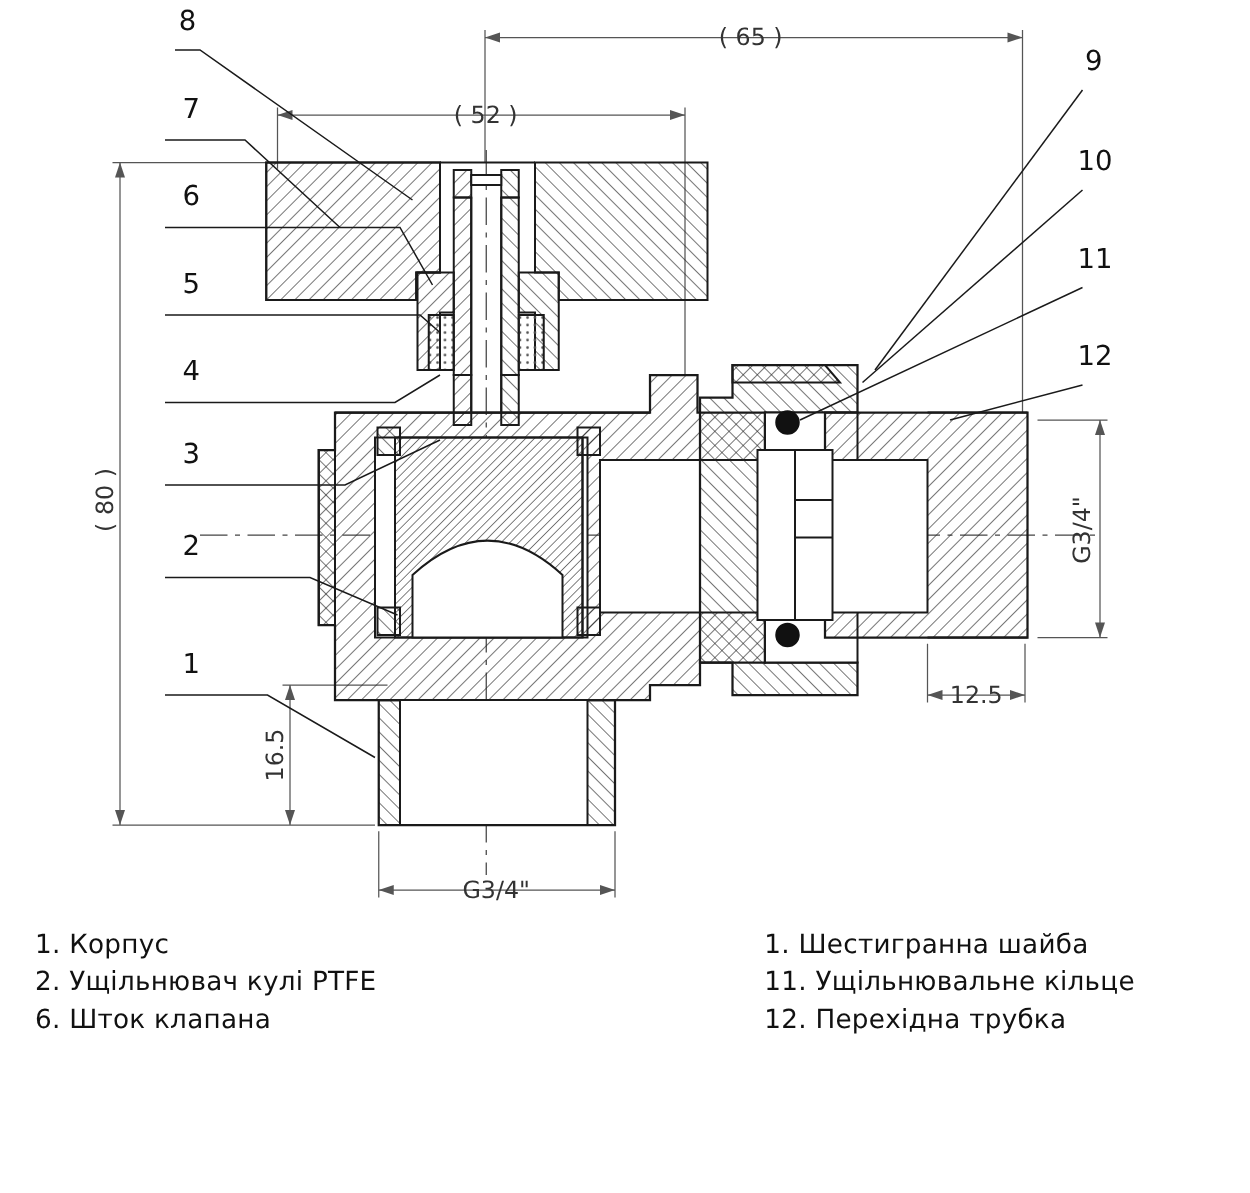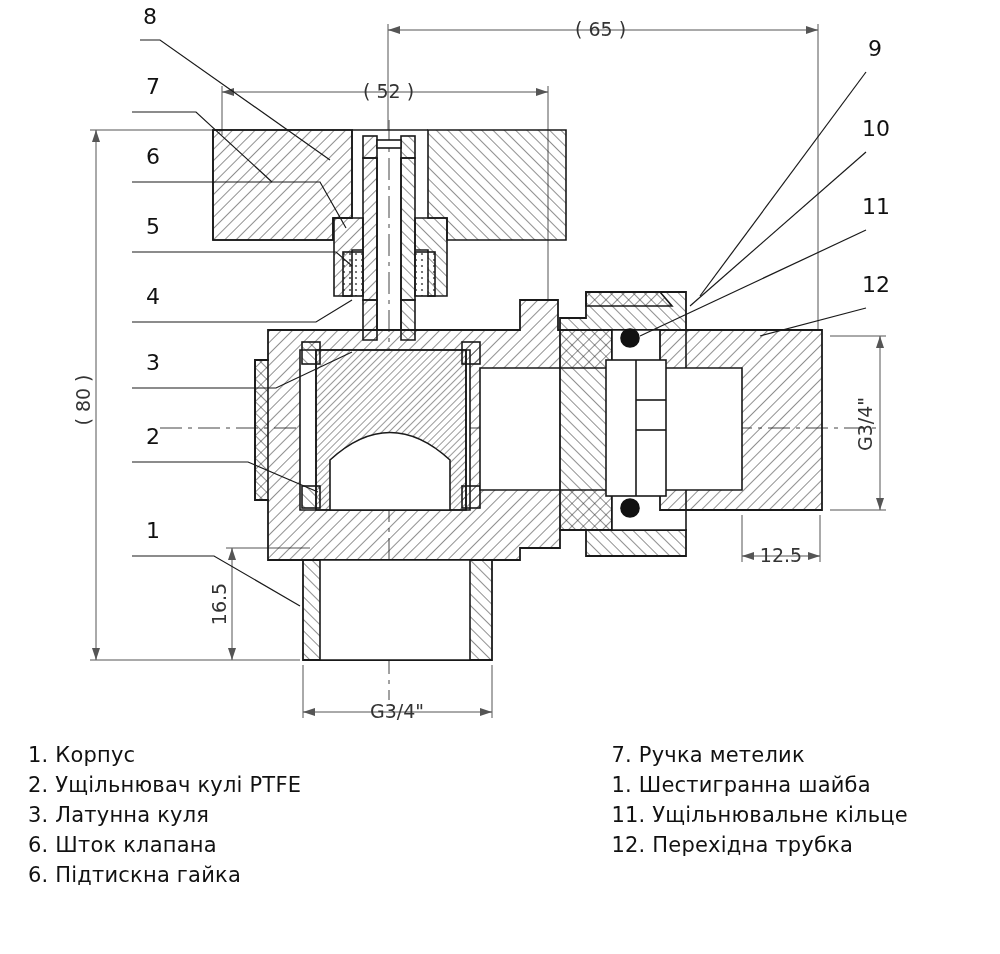--- a/index.html
+++ b/index.html
@@ -264,25 +264,22 @@
       <text class="leadnum" x="862" y="136">10</text>
       <text class="leadnum" x="862" y="214">11</text>
       <text class="leadnum" x="862" y="292">12</text>
     </g>
   </svg>
 
   <div class="legend">
     <div class="legend-col left">
       <div class="legend-item">1. Корпус</div>
       <div class="legend-item">2. Ущільнювач кулі PTFE</div>
-      <div class="legend-item">3. Латунна куля</div>
       <div class="legend-item">6. Шток клапана</div>
-      <div class="legend-item">6. Підтискна гайка</div>
     </div>
     <div class="legend-col right">
-      <div class="legend-item">7. Ручка метелик</div>
       <div class="legend-item">1. Шестигранна шайба</div>
       <div class="legend-item">11. Ущільнювальне кільце</div>
       <div class="legend-item">12. Перехідна трубка</div>
     </div>
   </div>
 
 </div>
 
 </body></html>

